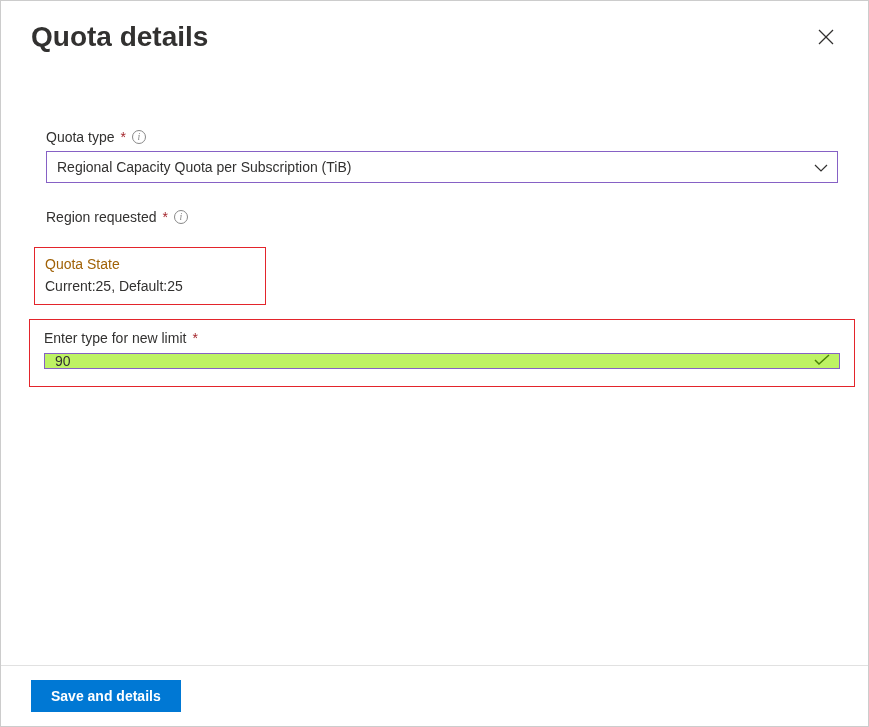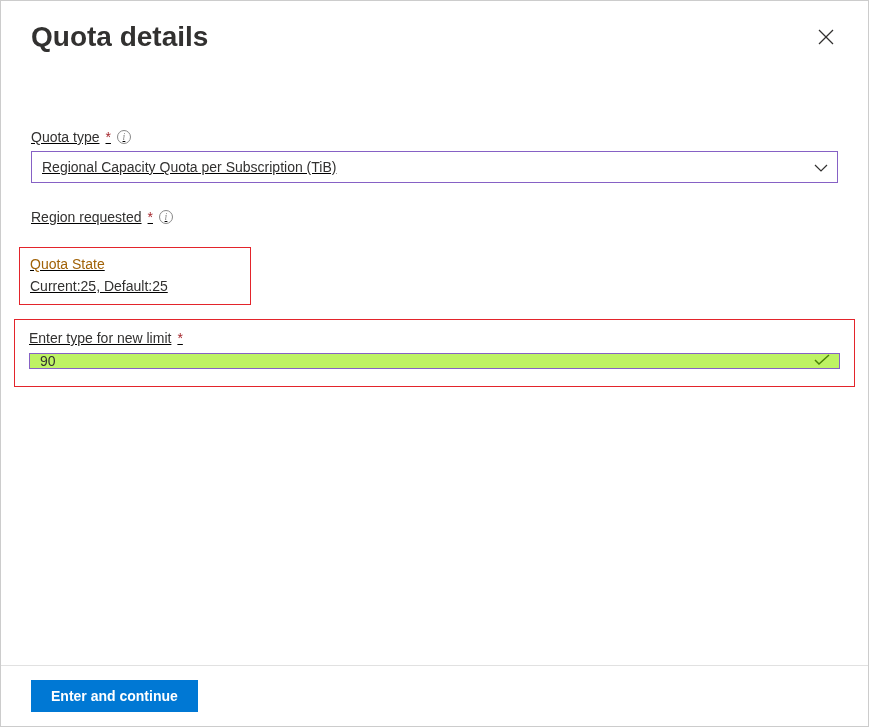--- a/index.html
+++ b/index.html
@@ -28,22 +28,21 @@
       color: #323130;
     }
     .close-btn {
       cursor: pointer;
       padding: 4px;
       display: flex;
       align-items: center;
       justify-content: center;
     }
     .form-area {
-      padding: 30px 30px 0 30px;
-      text-decoration: underline;
+      padding: 30px 30px 0 45px;
     }
     .field-group {
       margin-bottom: 26px;
       margin-top: 46px;
     }
     .field-group.first {
       margin-top: 46px;
     }
     .field-group.second {
       margin-top: 26px;
@@ -220,14 +219,14 @@
         <svg width="16" height="12" viewBox="0 0 16 12">
           <polyline points="1,6 5,10 15,1" fill="none" stroke="#498205" stroke-width="1.5"></polyline>
         </svg>
       </span>
     </div>
   </div>
 
 </div>
 
 <div class="footer">
-  <button class="primary-btn">Enter and continue</button>
+  <button class="primary-btn">Save and details</button>
 </div>
 
 </body></html>

